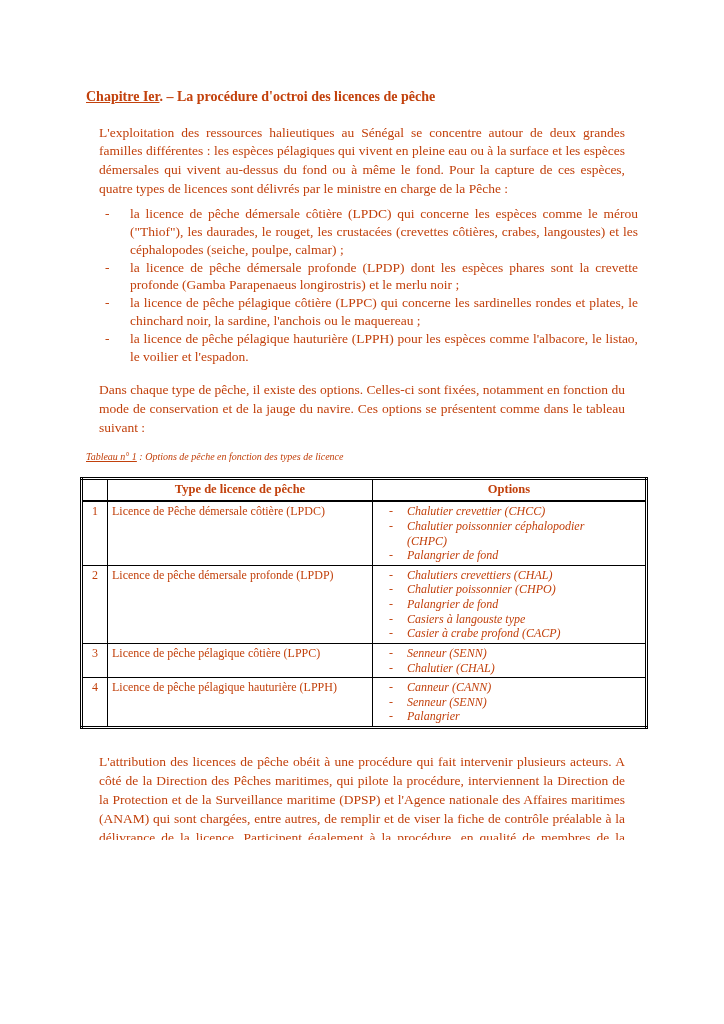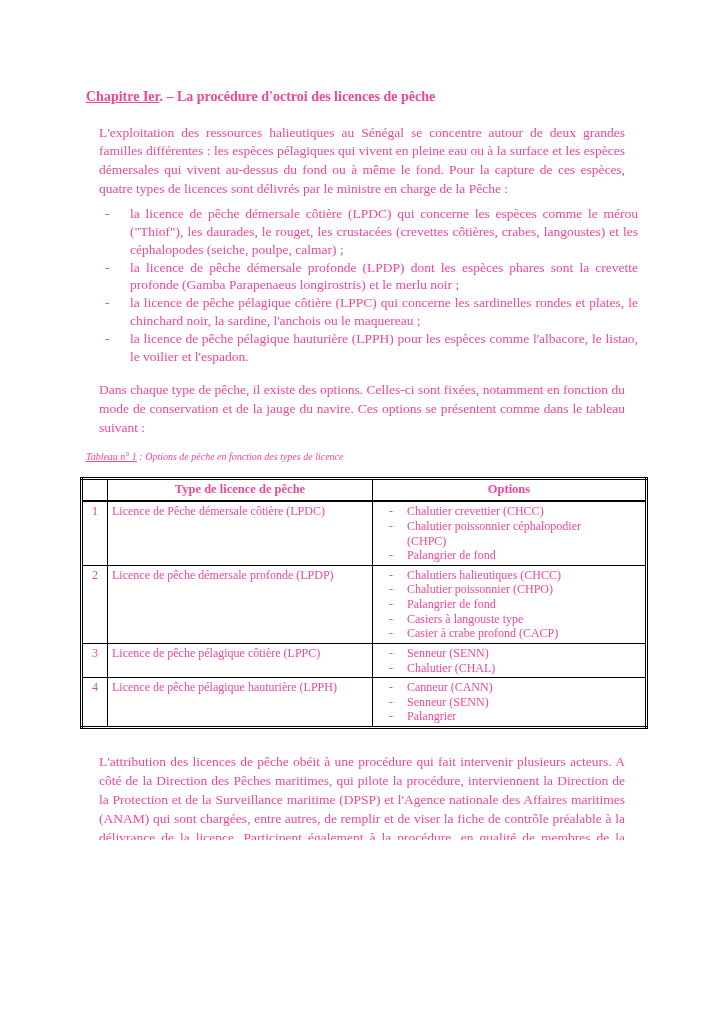--- a/index.html
+++ b/index.html
@@ -2,21 +2,21 @@
 <html><head>
 <meta charset="utf-8">
 <style>
   html, body { margin: 0; padding: 0; background: #ffffff; }
   .page {
     position: relative;
     width: 724px;
     height: 840px;
     background: #ffffff;
     font-family: "Liberation Serif", "DejaVu Serif", serif;
-    color: #ec4899;
+    color: #c2410c;
     overflow: hidden;
   }
   .content {
     position: absolute;
     top: 88px;
     left: 86px;
     width: 552px;
   }
   .title {
     font-size: 14px;
@@ -92,20 +92,21 @@
   .opt-line {
     display: flex;
     padding-left: 12px;
   }
   .opt-dash {
     width: 18px;
     flex: 0 0 18px;
   }
   .opt-text {
     max-width: 200px;
+    font-style: italic;
   }
   .footer {
     position: absolute;
     left: 77px;
     top: 936px;
     width: 570px;
   }
   .footer-rule {
     height: 5px;
     border-top: 3px solid #5e2c2c;
@@ -182,21 +183,21 @@
                 <span class="opt-text">Palangrier de fond</span>
               </div>
             </td>
           </tr>
           <tr class="row-2">
             <td class="col-num">2</td>
             <td class="col-type">Licence de pêche démersale profonde (LPDP)</td>
             <td class="col-opt">
               <div class="opt-line">
                 <span class="opt-dash">-</span>
-                <span class="opt-text">Chalutiers halieutiques (CHCC)</span>
+                <span class="opt-text">Chalutiers crevettiers (CHAL)</span>
               </div>
               <div class="opt-line">
                 <span class="opt-dash">-</span>
                 <span class="opt-text">Chalutier poissonnier (CHPO)</span>
               </div>
               <div class="opt-line">
                 <span class="opt-dash">-</span>
                 <span class="opt-text">Palangrier de fond</span>
               </div>
               <div class="opt-line">

